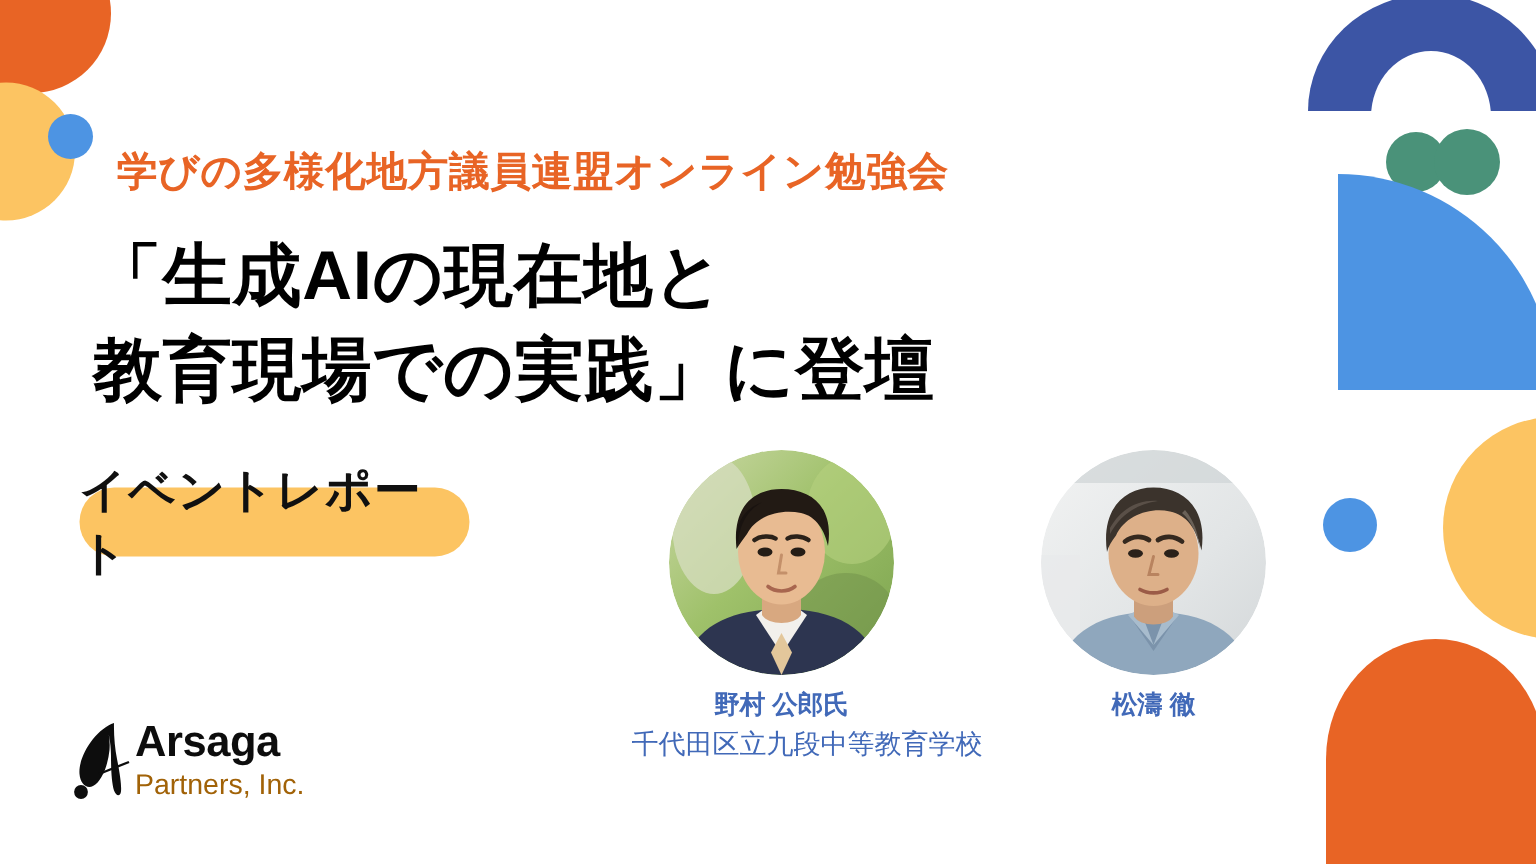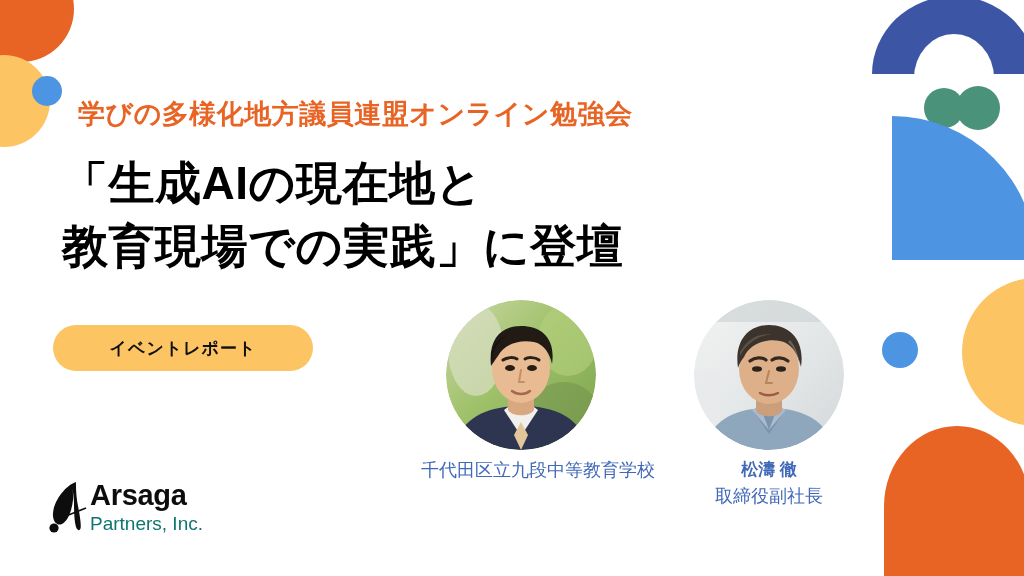--- a/index.html
+++ b/index.html
@@ -128,21 +128,21 @@
     letter-spacing: 0.5px;
     white-space: pre;
   }
   .badge {
     position: absolute;
     left: 53px; top: 325px;
     width: 260px; height: 46px;
     border-radius: 23px;
     background: var(--amber);
     color: #101010;
-    font-size: 17px;
+    font-size: 31px;
     font-weight: 700;
     letter-spacing: 1px;
     display: flex;
     align-items: center;
     justify-content: center;
   }
 
   
   .logo {
     position: absolute;
@@ -151,21 +151,21 @@
     align-items: center;
     gap: 0;
   }
   .logo-mark { width: 44px; height: 58px; display: block; }
   .logo-text { line-height: 1; }
   .logo-text-top {
     font-size: 29px; font-weight: 700; color: #0d0d0d;
     letter-spacing: -0.3px;
   }
   .logo-text-bottom {
-    font-size: 19px; font-weight: 400; color: #0f766e;
+    font-size: 19px; font-weight: 400; color: #a16207;
     margin-top: 4px; letter-spacing: 0px;
   }
 
   
   .speakers {
     position: absolute;
     left: 390px; top: 300px;
     width: 510px;
     display: flex;
     justify-content: center;
@@ -276,20 +276,21 @@
 
             <ellipse cx="64" cy="68" rx="5" ry="3" fill="#251d16"></ellipse>
             <ellipse cx="86" cy="68" rx="5" ry="3" fill="#251d16"></ellipse>
 
             <path d="M75 70 L73 82 L78 82" stroke="#c4906a" stroke-width="2" fill="none" stroke-linecap="round"></path>
 
             <path d="M66 91 C71 95 79 95 84 91" stroke="#a8664f" stroke-width="2.4" fill="none" stroke-linecap="round"></path>
           </g>
         </svg>
       </div>
+      <div class="speaker-name">野村 公郎氏</div>
       <div class="speaker-org">千代田区立九段中等教育学校</div>
     </div>
 
     <div class="speaker">
       <div class="speaker-photo">
         <svg viewBox="0 0 150 150" xmlns="http://www.w3.org/2000/svg">
           <defs>
             <clipPath id="clipB">
                 <circle cx="75" cy="75" r="75"></circle>
               </clipPath>
@@ -324,17 +325,16 @@
             <ellipse cx="63" cy="69" rx="5" ry="2.8" fill="#2a211a"></ellipse>
             <ellipse cx="87" cy="69" rx="5" ry="2.8" fill="#2a211a"></ellipse>
 
             <path d="M75 71 L72 83 L78 83" stroke="#b8835f" stroke-width="2" fill="none" stroke-linecap="round"></path>
 
             <path d="M66 93 C71 96 79 96 84 93" stroke="#9b5b47" stroke-width="2.4" fill="none" stroke-linecap="round"></path>
           </g>
         </svg>
       </div>
       <div class="speaker-name">松濤 徹</div>
-      <div class="speaker-role">取締役副社長</div>
     </div>
 
   </div>
 </div>
 
 </body></html>

